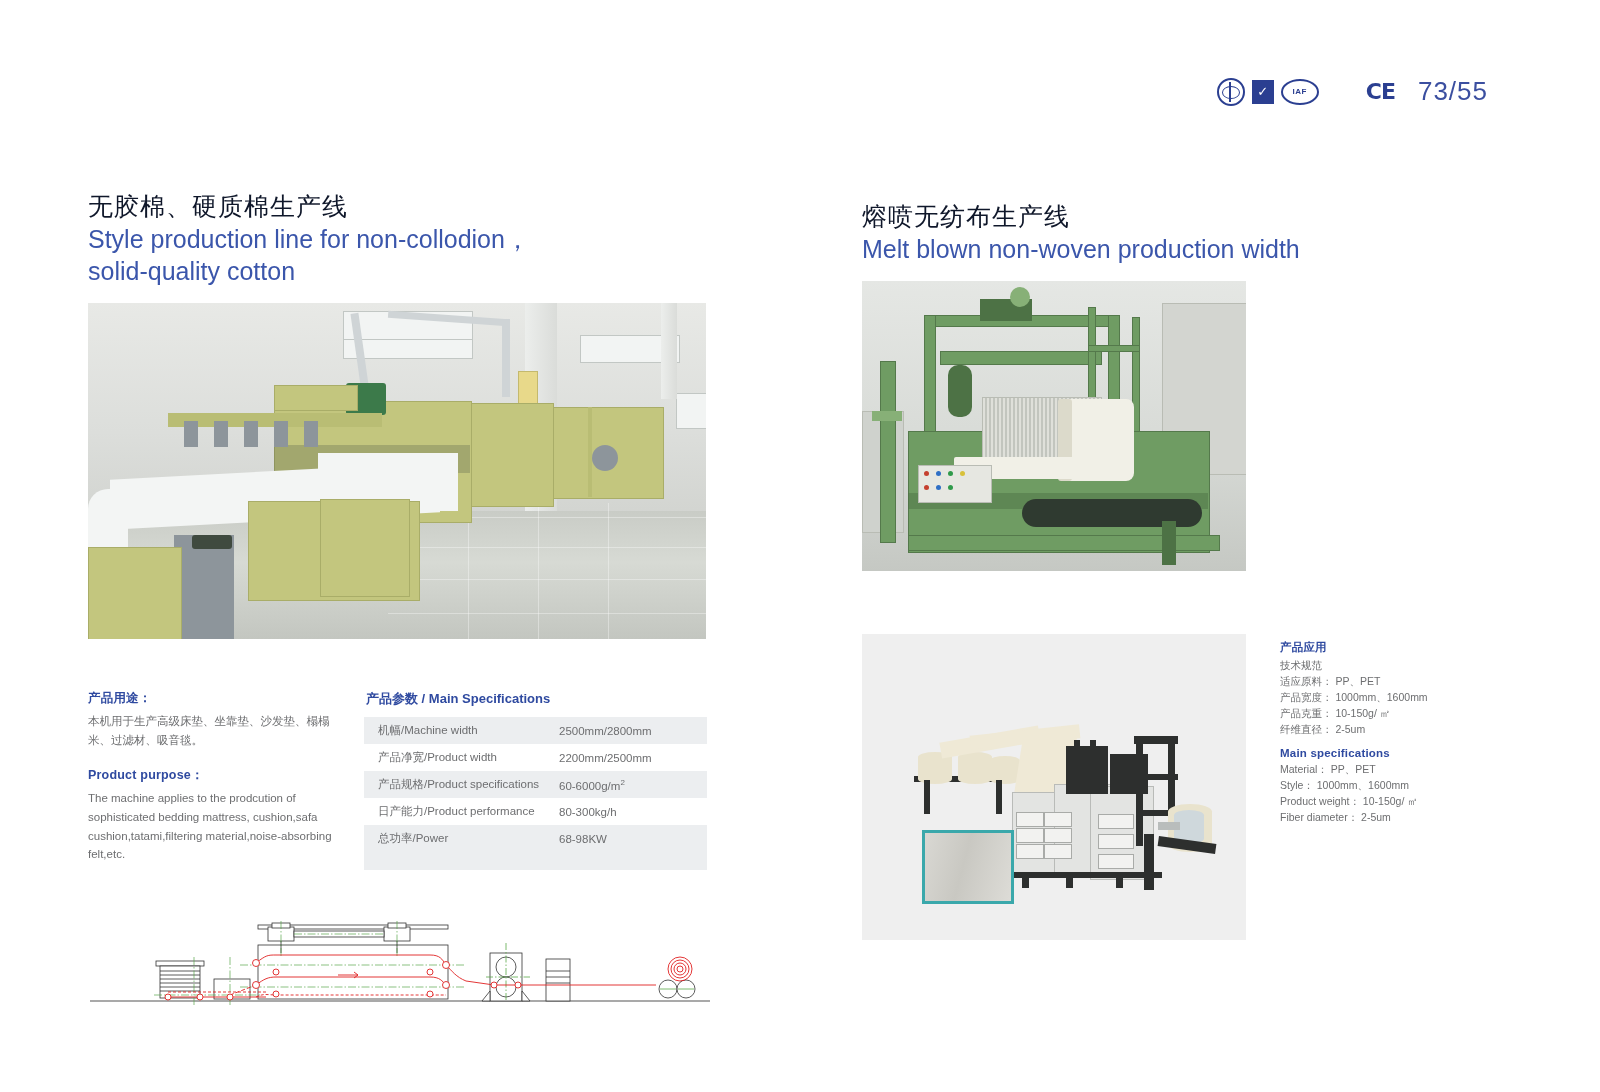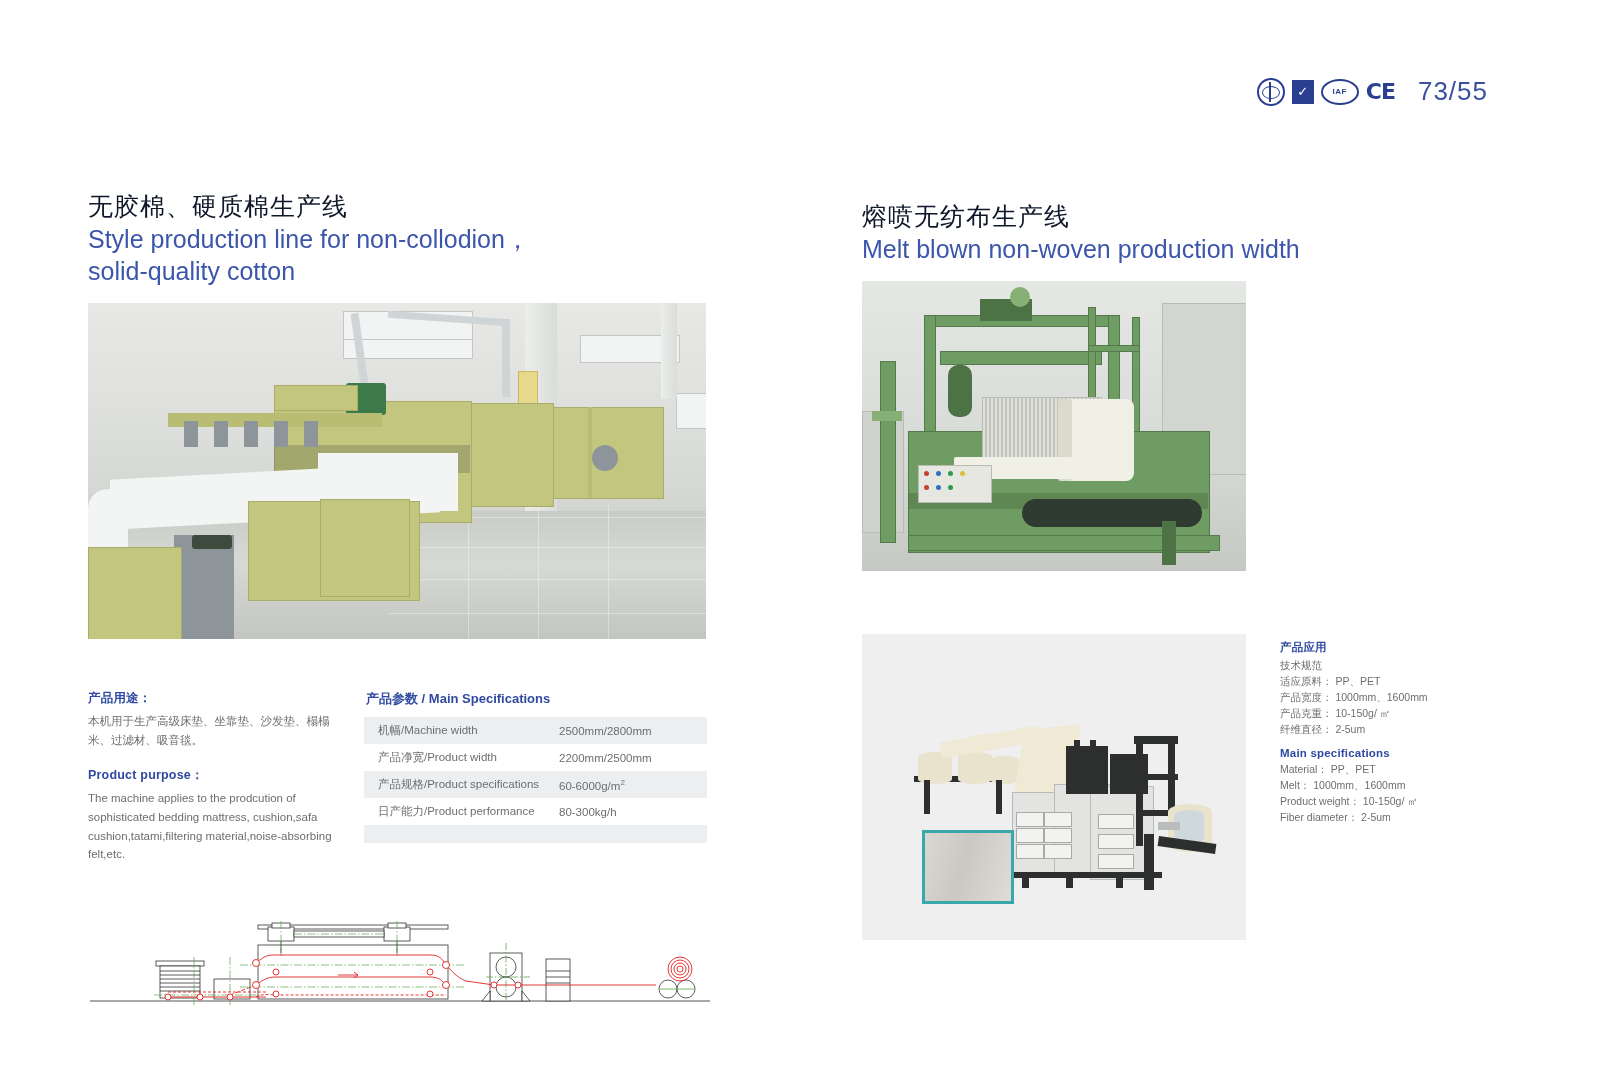--- a/index.html
+++ b/index.html
@@ -72,20 +72,21 @@
     color: #2b3f91;
     letter-spacing: 0.5px;
     background: #fff;
   }
   .cert-ce {
     font-size: 22px;
     font-weight: bold;
     color: #2b3f91;
     letter-spacing: -1px;
     font-family: "DejaVu Sans", sans-serif;
+    margin-left: 40px;
   }
   .page-num {
     font-size: 26px;
     color: #3b4fa0;
     margin-left: 16px;
     letter-spacing: 1px;
     font-weight: 300;
   }
 
   
@@ -409,20 +410,24 @@
             <td class="val">2200mm/2500mm</td>
           </tr>
           <tr class="alt">
             <td>产品规格/Product specifications</td>
             <td class="val">60-6000g/m<span class="sup">2</span></td>
           </tr>
           <tr>
             <td>日产能力/Product performance</td>
             <td class="val">80-300kg/h</td>
           </tr>
+          <tr class="alt">
+            <td>总功率/Power</td>
+            <td class="val">68-98KW</td>
+          </tr>
         </tbody>
     </table>
     <div class="spec-tail"></div>
   </div>
 
   <div class="photo-machine">
 
     <div class="mm-dark" style="left:52px;top:142px;width:110px;height:6px;"></div>
     <div class="mm-roll" style="left:56px;top:118px;width:34px;height:32px;"></div>
     <div class="mm-roll" style="left:96px;top:118px;width:34px;height:32px;"></div>
@@ -479,21 +484,21 @@
     <div id="specs-cn-list">
         <p class="body-text">适应原料： PP、PET</p>
         <p class="body-text">产品宽度： 1000mm、1600mm</p>
         <p class="body-text">产品克重： 10-150g/ ㎡</p>
         <p class="body-text">纤维直径： 2-5um</p>
       </div>
     <div class="rt-gap"></div>
     <div class="heading-blue">Main specifications</div>
     <div id="specs-en-list">
         <p class="body-text">Material：  PP、PET</p>
-        <p class="body-text">Melt： 1000mm、1600mm</p>
+        <p class="body-text">Style： 1000mm、1600mm</p>
         <p class="body-text">Product weight： 10-150g/ ㎡</p>
         <p class="body-text">Fiber diameter： 2-5um</p>
       </div>
   </div>
 
   <div class="diagram">
     <svg width="620" height="115" viewBox="0 0 620 115" xmlns="http://www.w3.org/2000/svg">
       <g fill="none" stroke="#333" stroke-width="0.8">
 
         <line x1="0" y1="106" x2="620" y2="106" stroke="#555" stroke-width="1.2"></line>

